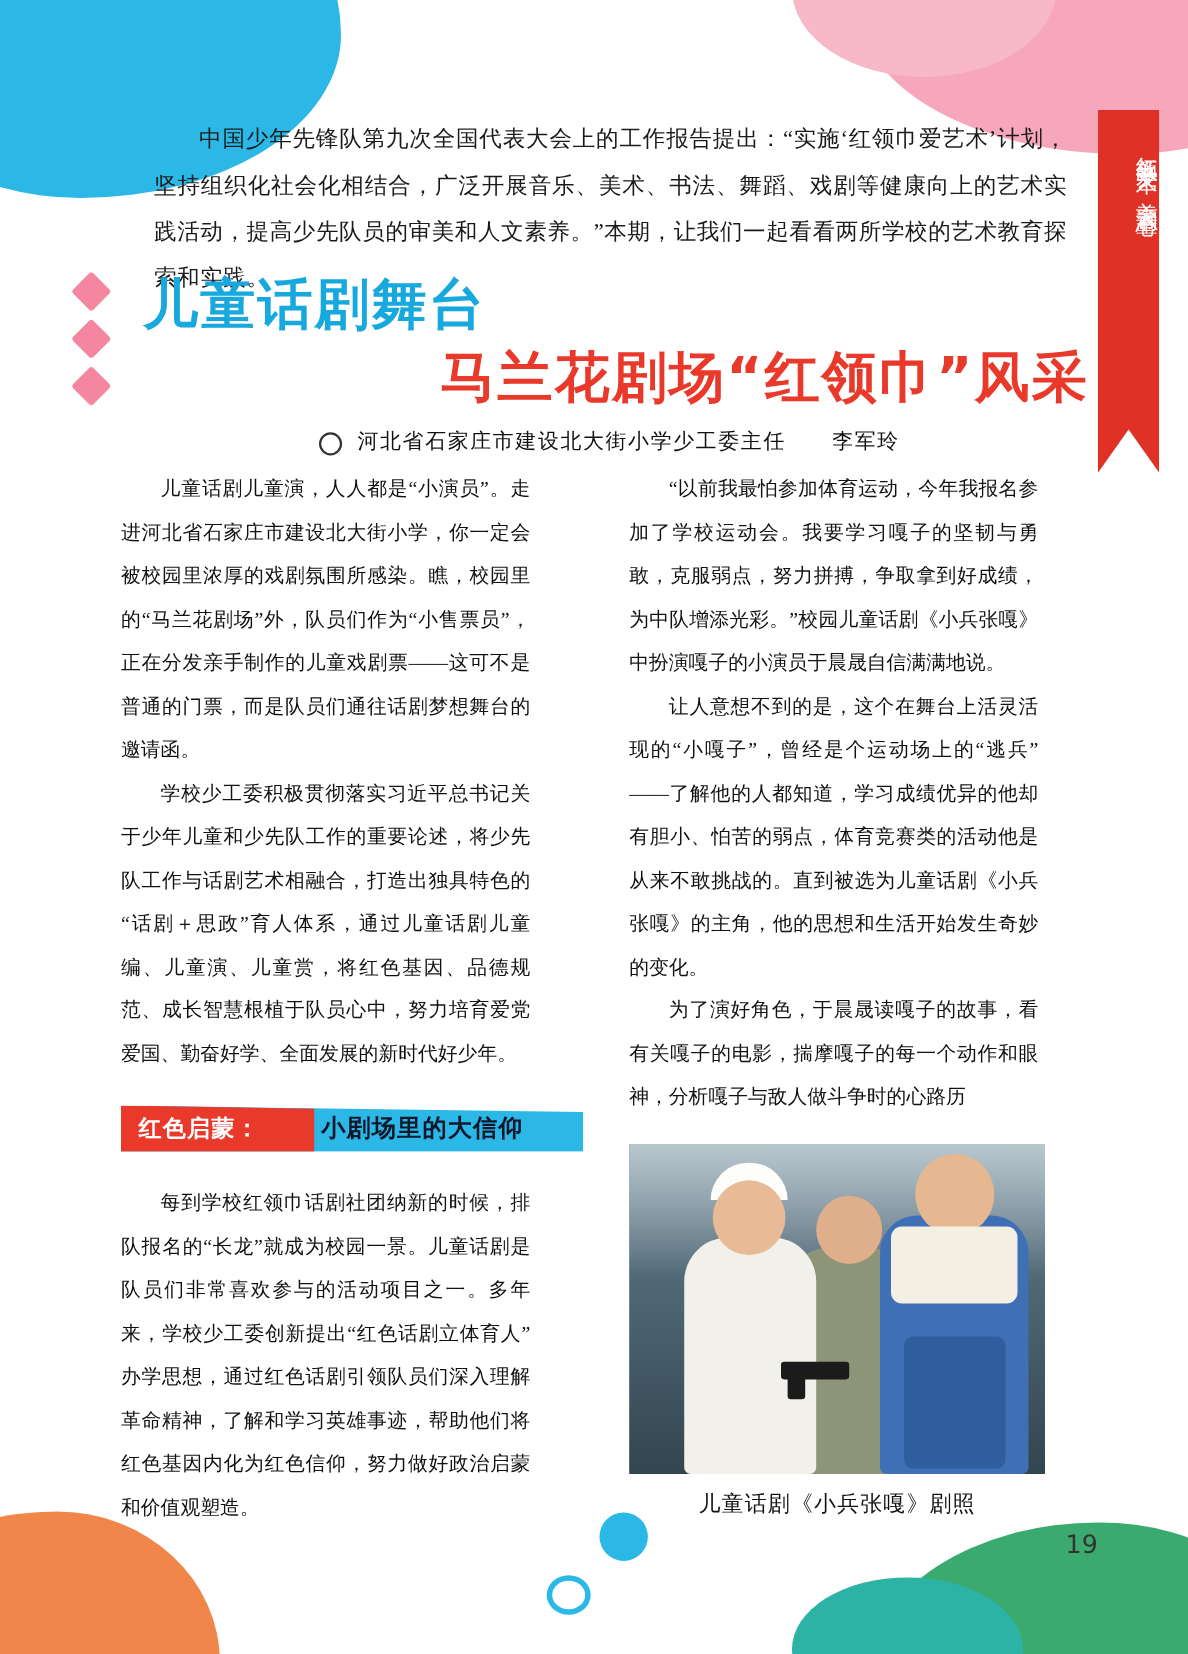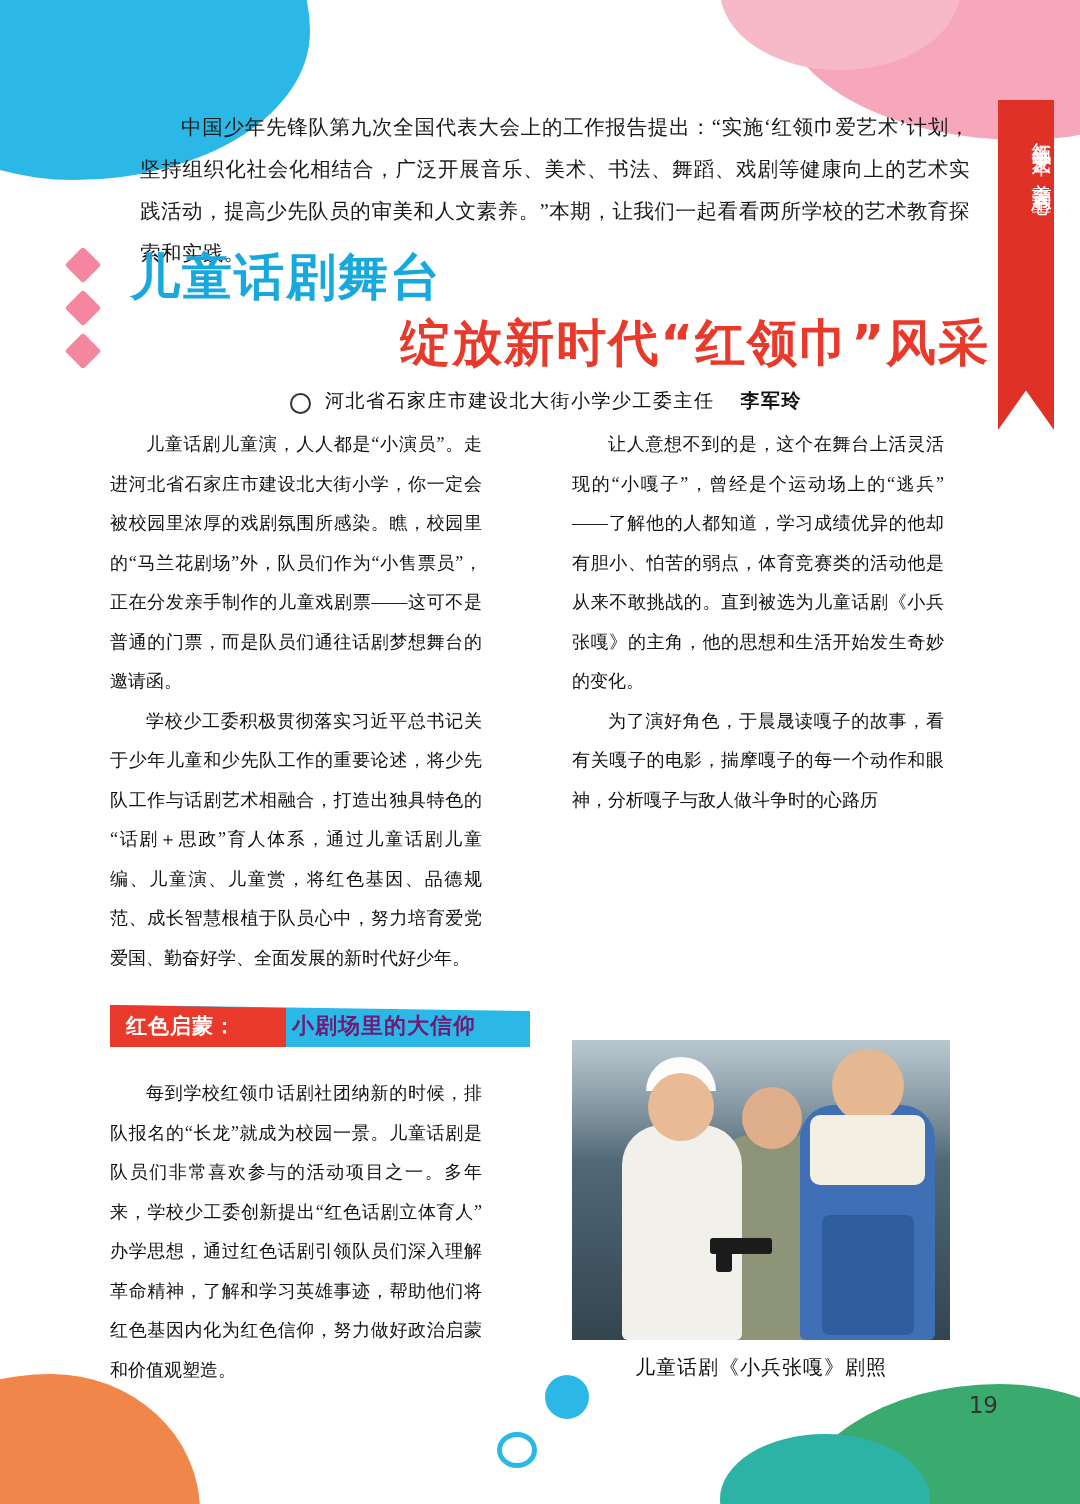--- a/index.html
+++ b/index.html
@@ -81,21 +81,21 @@
   }
   
   #byline{
     position:absolute;left:290px;top:388px;
     display:flex;align-items:flex-end;gap:14px;
     font-size:19px;color:#111;letter-spacing:1.5px;
   }
   #byline .circle{
     width:17px;height:17px;border:2px solid #333;border-radius:50%;display:inline-block;
   }
-  #byline .author{margin-left:12px;font-weight:bold;}
+  #byline .author{margin-left:28px;}
   
   .col{
     position:absolute;top:425px;width:372px;
     font-size:18px;line-height:39.5px;color:#111;text-align:justify;
   }
   #col-left{left:110px;}
   #col-right{left:572px;}
   .col p{margin:0;text-indent:2em;}
   
   #section-banner{
@@ -108,21 +108,21 @@
   }
   #banner-red{
     position:absolute;left:0;top:0;width:176px;height:42px;background:#e8392b;
     clip-path:polygon(0 0,100% 3px,100% 100%,0 100%);
   }
   #banner-red span{
     position:absolute;left:16px;top:7px;color:#fff;font-size:21px;font-weight:bold;
     letter-spacing:1px;font-family:"DejaVu Sans","Liberation Sans",sans-serif;
   }
   #banner-bg span{
-    position:absolute;left:182px;top:6px;color:#701a75;font-size:22px;font-weight:bold;
+    position:absolute;left:182px;top:6px;color:#0f172a;font-size:22px;font-weight:bold;
     letter-spacing:1px;font-family:"DejaVu Sans","Liberation Sans",sans-serif;
   }
   
   #photo-block{position:absolute;left:572px;top:1040px;width:378px;}
   #photo{
     width:378px;height:300px;position:relative;overflow:hidden;
     background:linear-gradient(180deg,#6f8390 0%,#4e6674 45%,#33454f 100%);
   }
   .kid{position:absolute;bottom:0;}
   #kid1{left:50px;width:120px;height:215px;background:#f2f0ea;border-radius:40px 40px 6px 6px;}
@@ -164,21 +164,21 @@
 
 <div id="lead">
   <p>中国少年先锋队第九次全国代表大会上的工作报告提出：“实施‘红领巾爱艺术’计划，坚持组织化社会化相结合，广泛开展音乐、美术、书法、舞蹈、戏剧等健康向上的艺术实践活动，提高少先队员的审美和人文素养。”本期，让我们一起看看两所学校的艺术教育探索和实践。</p>
 </div>
 
 <div id="headline">
   <span class="diamond" id="d1"></span>
   <span class="diamond" id="d2"></span>
   <span class="diamond" id="d3"></span>
   <div id="title-line1">儿童话剧舞台</div>
-  <div id="title-line2">绽放新时代“红领巾”风采</div>
+  <div id="title-line2">马兰花剧场“红领巾”风采</div>
 </div>
 
 <div id="byline">
   <span class="circle"></span>
   <span>河北省石家庄市建设北大街小学少工委主任</span>
   <span class="author">李军玲</span>
 </div>
 
 <div class="col" id="col-left">
   <p>儿童话剧儿童演，人人都是“小演员”。走进河北省石家庄市建设北大街小学，你一定会被校园里浓厚的戏剧氛围所感染。瞧，校园里的“马兰花剧场”外，队员们作为“小售票员”，正在分发亲手制作的儿童戏剧票——这可不是普通的门票，而是队员们通往话剧梦想舞台的邀请函。</p>
@@ -190,20 +190,21 @@
 <div id="section-banner">
   <div id="banner-bg">
     <span>小剧场里的大信仰</span>
   </div>
   <div id="banner-red">
     <span>红色启蒙：</span>
   </div>
 </div>
 
 <div class="col" id="col-right">
+  <p>“以前我最怕参加体育运动，今年我报名参加了学校运动会。我要学习嘎子的坚韧与勇敢，克服弱点，努力拼搏，争取拿到好成绩，为中队增添光彩。”校园儿童话剧《小兵张嘎》中扮演嘎子的小演员于晨晟自信满满地说。</p>
   <p>让人意想不到的是，这个在舞台上活灵活现的“小嘎子”，曾经是个运动场上的“逃兵”——了解他的人都知道，学习成绩优异的他却有胆小、怕苦的弱点，体育竞赛类的活动他是从来不敢挑战的。直到被选为儿童话剧《小兵张嘎》的主角，他的思想和生活开始发生奇妙的变化。</p>
   <p>为了演好角色，于晨晟读嘎子的故事，看有关嘎子的电影，揣摩嘎子的每一个动作和眼神，分析嘎子与敌人做斗争时的心路历</p>
 </div>
 
 <div id="photo-block">
   <div id="photo">
     <div id="photo-smoke"></div>
     <div class="kid" id="kid2">
         <span class="head"></span>
       </div>

